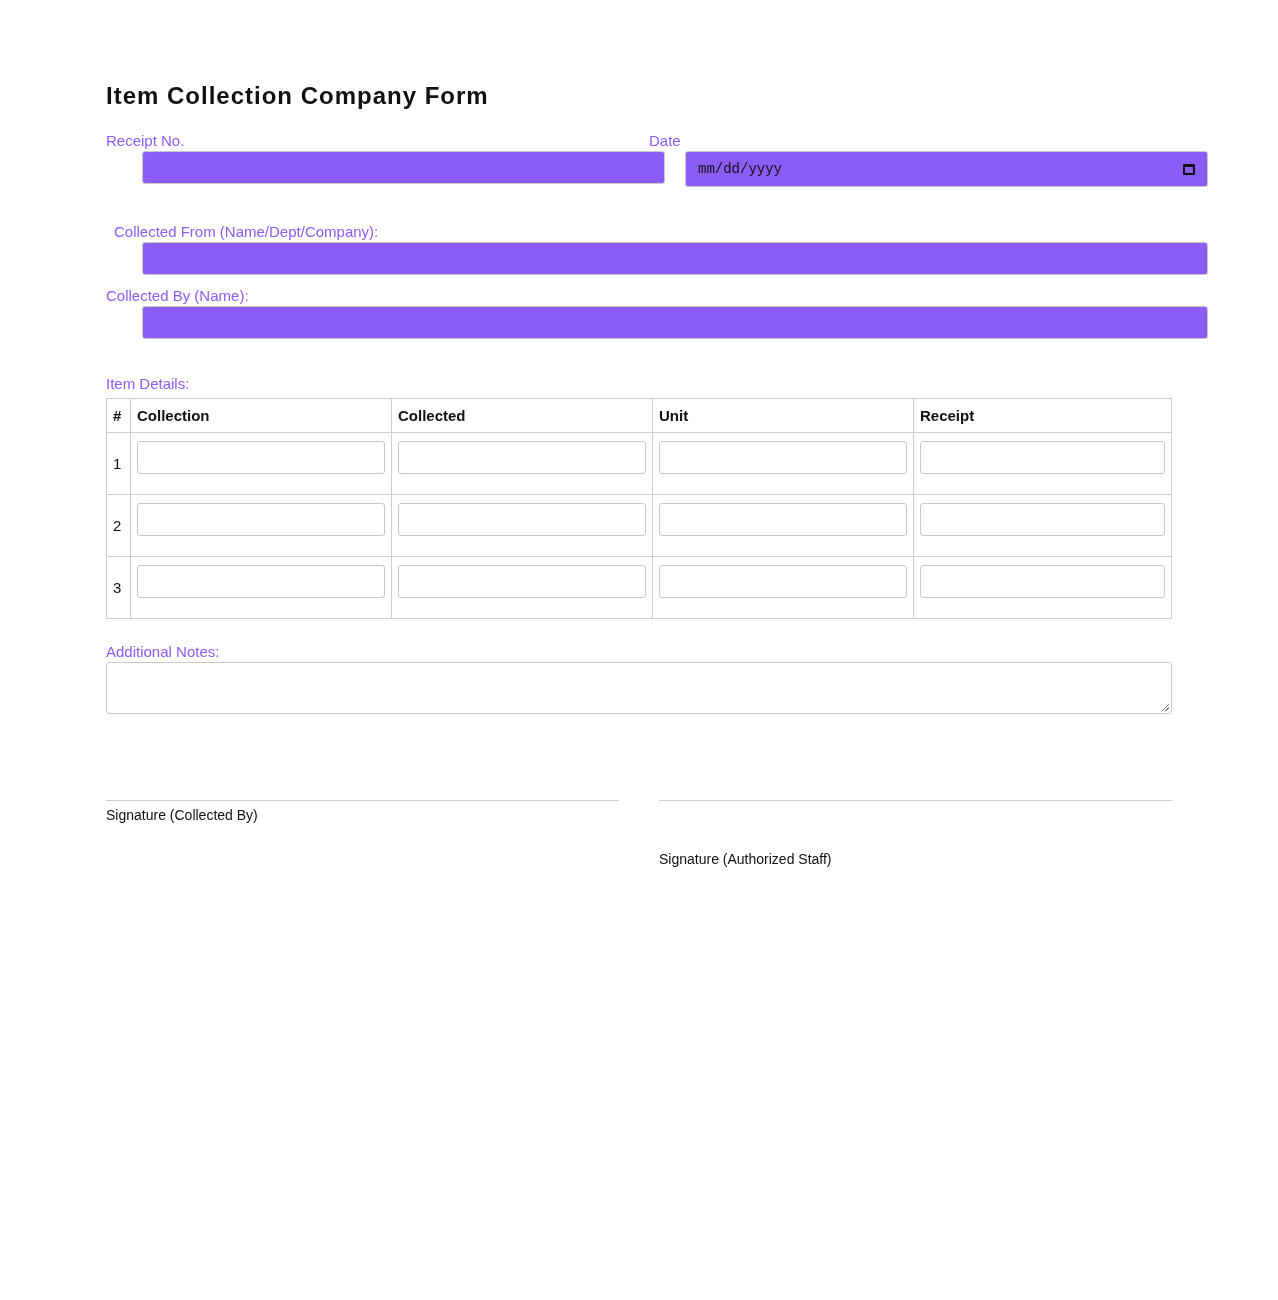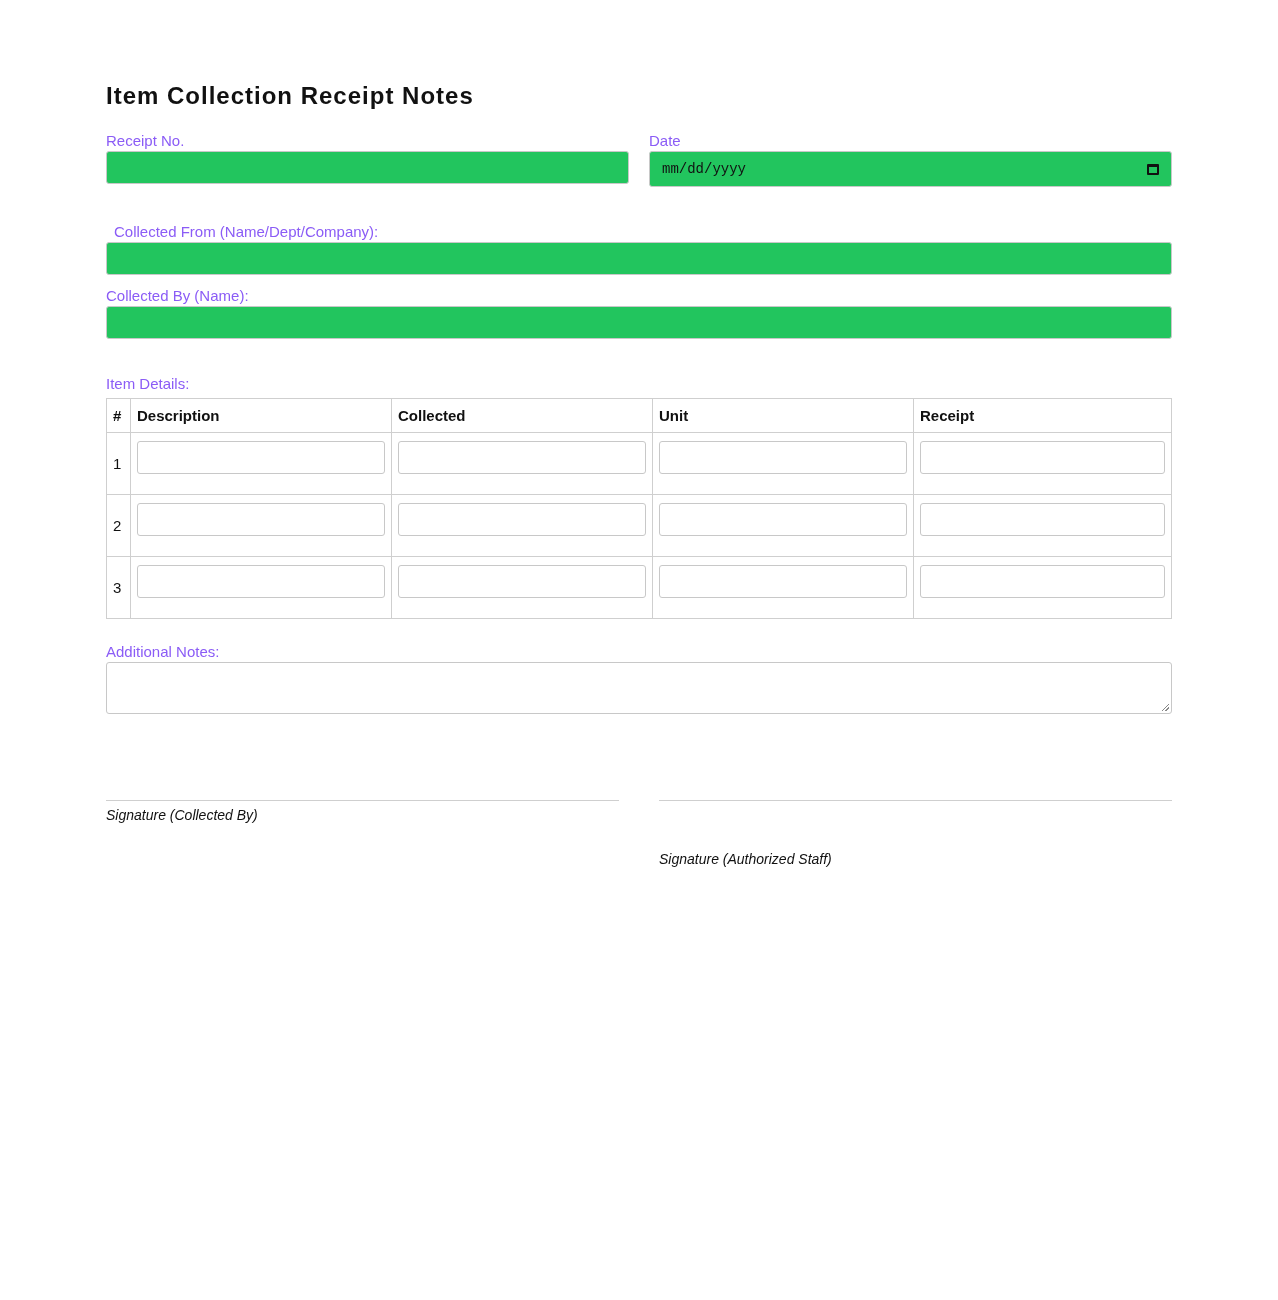--- a/index.html
+++ b/index.html
@@ -1,39 +1,39 @@
 <!DOCTYPE html>
 <html><head>
 <meta charset="utf-8">
 <style>
   html, body { margin: 0; padding: 0; background: #ffffff; }
   body { width: 1278px; height: 1300px; font-family: "Liberation Sans", sans-serif; color: #111; font-size: 15px; }
   .page { position: absolute; left: 106px; top: 0; width: 1066px; }
   h1 { position: absolute; top: 82px; left: 0; margin: 0; font-size: 24px; font-weight: bold; letter-spacing: 1px; white-space: nowrap; }
   .lbl { position: absolute; font-size: 15px; color: #8b5cf6; white-space: nowrap; }
-  .inp { position: absolute; box-sizing: border-box; border: 1px solid #c8c8c8; border-radius: 3px; background: #22c55e; height: 33px; padding: 0 8px; font-family: "Liberation Sans", sans-serif; font-size: 15px; }
+  .inp { position: absolute; box-sizing: border-box; border: 1px solid #c8c8c8; border-radius: 3px; background: #8b5cf6; height: 33px; padding: 0 8px; font-family: "Liberation Sans", sans-serif; font-size: 15px; margin-left: 36px; }
   .date { display: flex; align-items: center; justify-content: space-between; padding: 0 12px; height: 36px; }
   .date-ph { font-family: "Liberation Mono", monospace; font-size: 14px; color: #111; }
   .cal { width: 12px; height: 11px; border: 2px solid #111; border-top-width: 3px; border-radius: 1px; box-sizing: border-box; }
   table { position: absolute; top: 398px; left: 0; width: 1066px; border-collapse: collapse; }
   th, td { border: 1px solid #cfcfcf; text-align: left; }
   th { height: 33px; padding: 0 6px; font-size: 15px; font-weight: bold; }
   td { height: 61px; padding: 0 6px; vertical-align: top; }
   td.num { vertical-align: middle; font-size: 15px; width: 11px; }
   .cell-inp { margin-top: 8px; width: 100%; height: 33px; box-sizing: border-box; border: 1px solid #c8c8c8; border-radius: 3px; background: #fff; }
   .notes { position: absolute; top: 662px; left: 0; width: 1066px; height: 52px; box-sizing: border-box; border: 1px solid #c8c8c8; border-radius: 3px; }
   .grip { position: absolute; right: 2px; bottom: 2px; width: 7px; height: 7px; background: linear-gradient(135deg, transparent 45%, #888 45%, #888 55%, transparent 55%, transparent 70%, #888 70%, #888 80%, transparent 80%); }
   .sig-line { position: absolute; top: 800px; height: 0; border-top: 1px solid #cfcfcf; }
-  .sig-lbl { position: absolute; top: 807px; font-style: italic; font-size: 14px; white-space: nowrap; }
+  .sig-lbl { position: absolute; top: 807px; font-size: 14px; white-space: nowrap; }
 </style>
 </head>
 <body>
 
 <div class="page">
-  <h1>Item Collection Receipt Notes</h1>
+  <h1>Item Collection Company Form</h1>
 
   <label class="lbl" style="top:132px;left:0;">Receipt No.</label>
   <input class="inp" style="top: 151px; left: 0px; width: 523px;" value="">
 
   <label class="lbl" style="top:132px;left:543px;">Date</label>
   <div class="inp date" style="top:151px;left:543px;width:523px;">
     <span class="date-ph">mm/dd/yyyy</span>
     <span class="cal"></span>
   </div>
 
@@ -42,21 +42,21 @@
 
   <label class="lbl" style="top:287px;left:0;">Collected By (Name):</label>
   <input class="inp" style="top: 306px; left: 0px; width: 1066px;" value="">
 
   <label class="lbl" style="top:375px;left:0;">Item Details:</label>
 
   <table>
     <thead>
       <tr>
         <th style="width:11px;">#</th>
-        <th style="width:248px;">Description</th>
+        <th style="width:248px;">Collection</th>
         <th style="width:248px;">Collected</th>
         <th style="width:248px;">Unit</th>
         <th>Receipt</th>
       </tr>
     </thead>
     <tbody>
       <tr>
         <td class="num">1</td>
         <td><input class="cell-inp" value="" style=""></td>
         <td><input class="cell-inp" value="" style=""></td>

